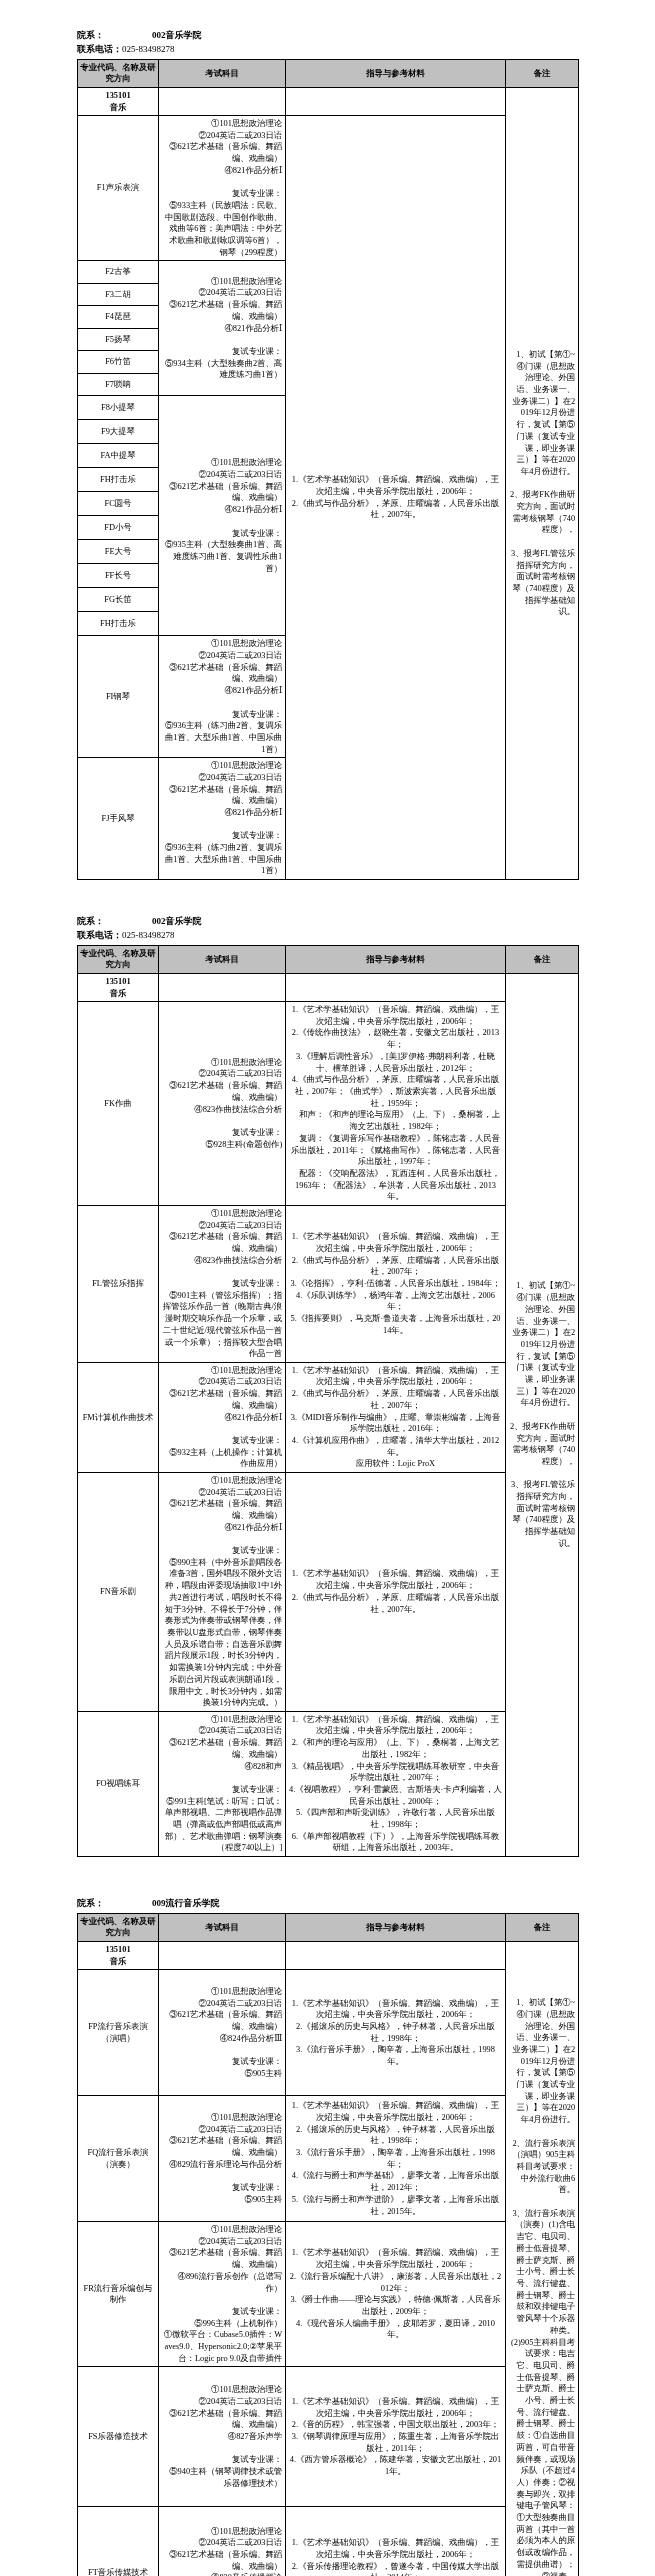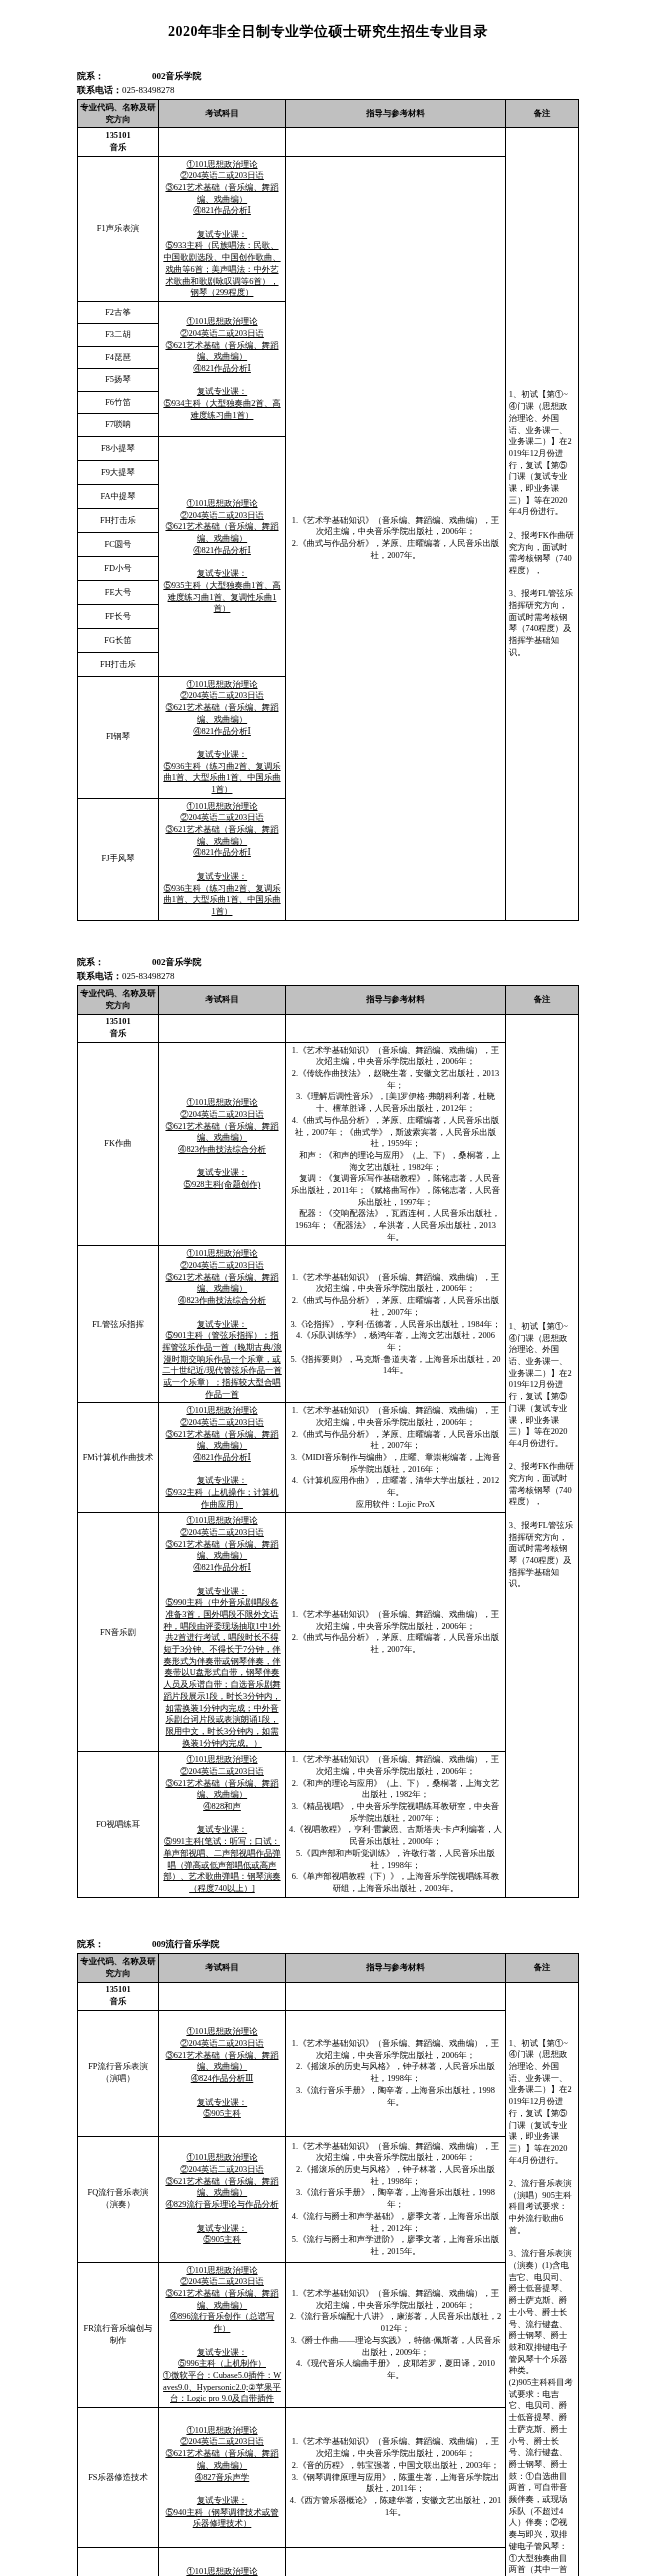--- a/index.html
+++ b/index.html
@@ -50,35 +50,34 @@
     font-weight:bold;
     text-align:center;
     padding:1.9px 1.9px;
   }
   col.c1{width:81px;}
   col.c2{width:127px;}
   col.c3{width:220px;}
   col.c4{width:73px;}
   td.prog{text-align:center;font-weight:bold;}
   td.dir{text-align:center;}
-  td.exam{white-space:pre-wrap;text-align:center;text-decoration:underline;}
+  td.exam{white-space:pre-wrap;text-align:right;}
   td.ref{white-space:pre-wrap;text-align:center;}
   td.rem{
     white-space:pre-wrap;
-    text-align:left;
+    text-align:right;
     vertical-align:top;
     padding-top:3.7px;
   }
 </style>
 </head>
 <body>
 
 <div class="page">
 
-  <div class="title">2020年非全日制专业学位硕士研究生招生专业目录</div>
 
   <div class="sec1">
     <div class="meta">
       <div><span class="lbl">院系：</span><span class="valb">002音乐学院</span></div>
       <div><span class="lbl">联系电话：</span><span>025-83498278</span></div>
     </div>
     <table class="doc">
       <colgroup>
           <col class="c1">
           <col class="c2">

